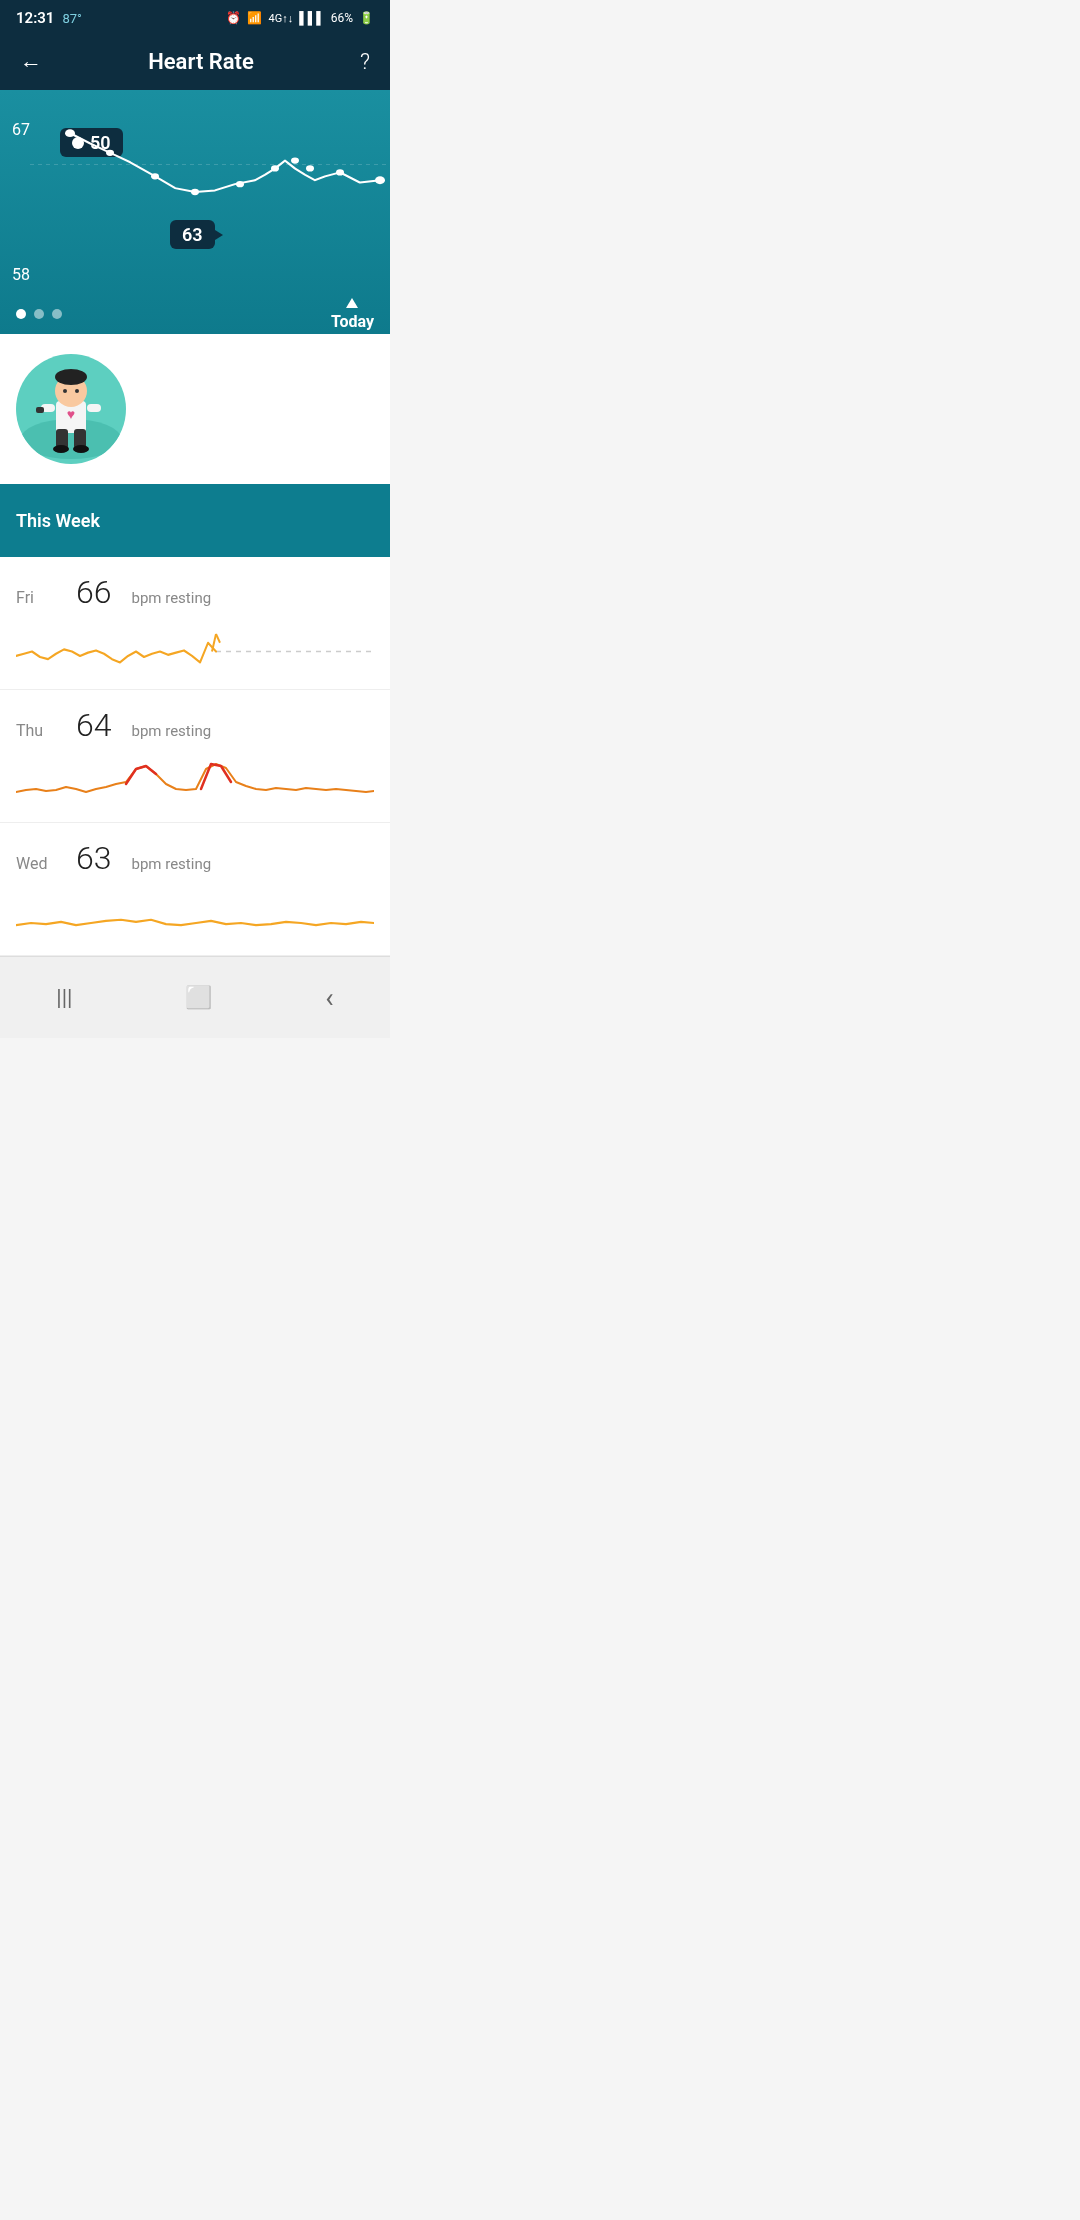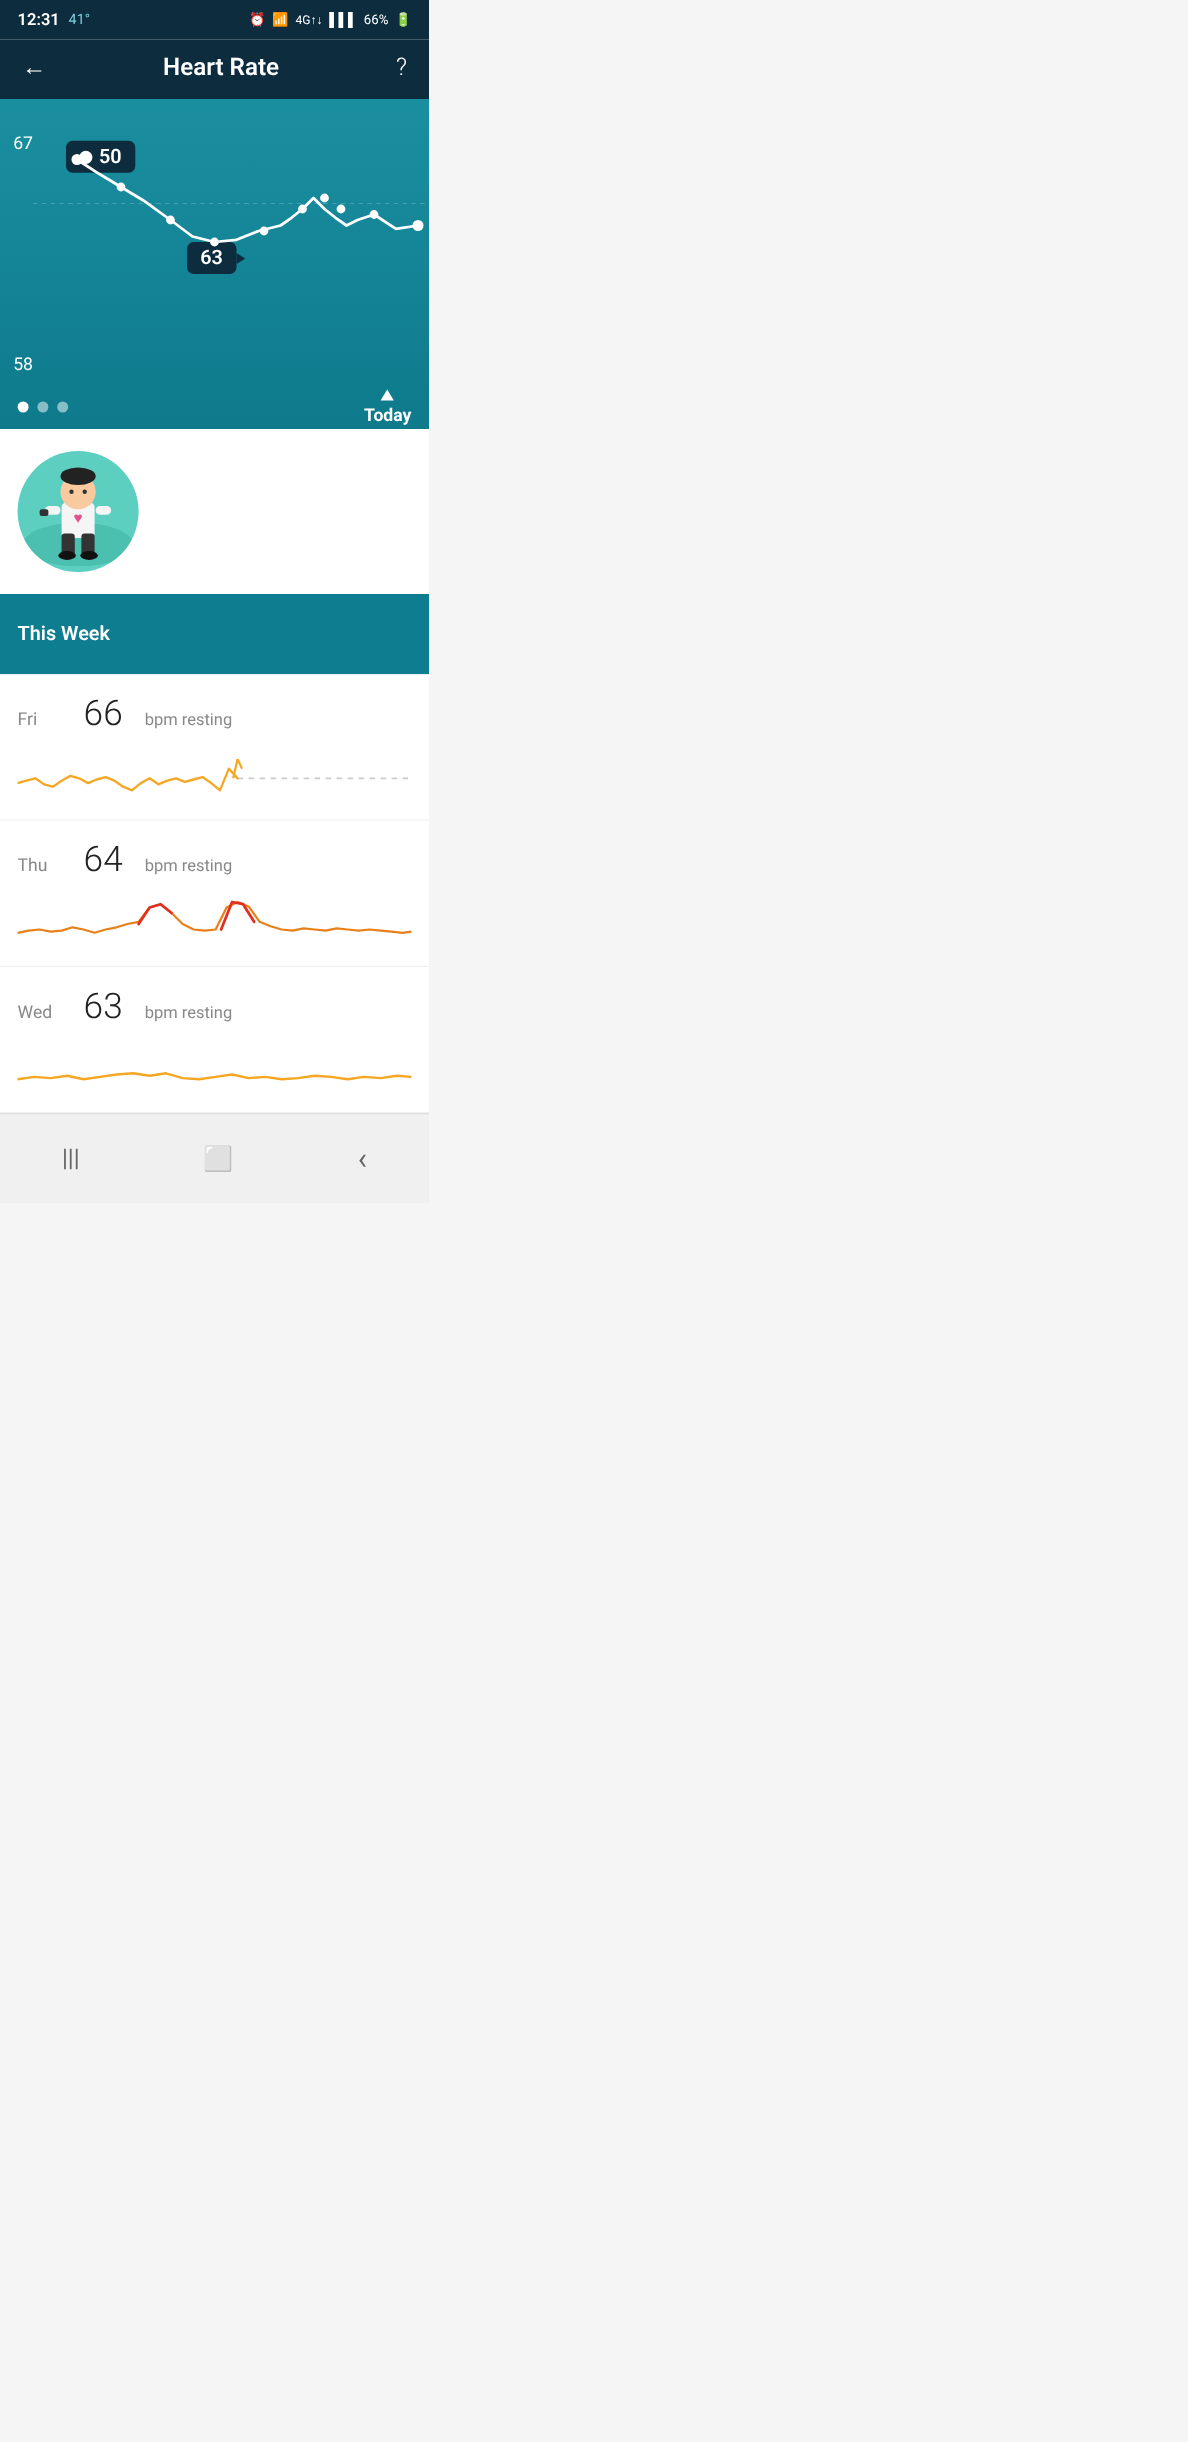--- a/index.html
+++ b/index.html
@@ -66,21 +66,21 @@
     .header-help {
       color: white;
       font-size: 22px;
       font-weight: 300;
     }
 
     
     .chart-area {
       background: linear-gradient(180deg, #1a8fa0 0%, #0e7a8c 100%);
       position: relative;
-      height: 300px;
+      height: 244px;
       overflow: hidden;
     }
     .chart-labels-y {
       position: absolute;
       left: 12px;
       top: 0;
       bottom: 40px;
       display: flex;
       flex-direction: column;
       justify-content: space-between;
@@ -292,21 +292,21 @@
       cursor: pointer;
       padding: 8px 20px;
     }
   </style>
 </head>
 <body>
 
 <div class="status-bar">
   <div class="status-left">
     <span class="status-time">12:31</span>
-    <span class="status-temp">41°</span>
+    <span class="status-temp">87°</span>
   </div>
   <div class="status-right">
     <span>⏰</span>
     <span>📶</span>
     <span style="font-size:11px;text-align:right;">4G↑↓</span>
     <span>▌▌▌</span>
     <span>66%</span>
     <span>🔋</span>
   </div>
 </div>

